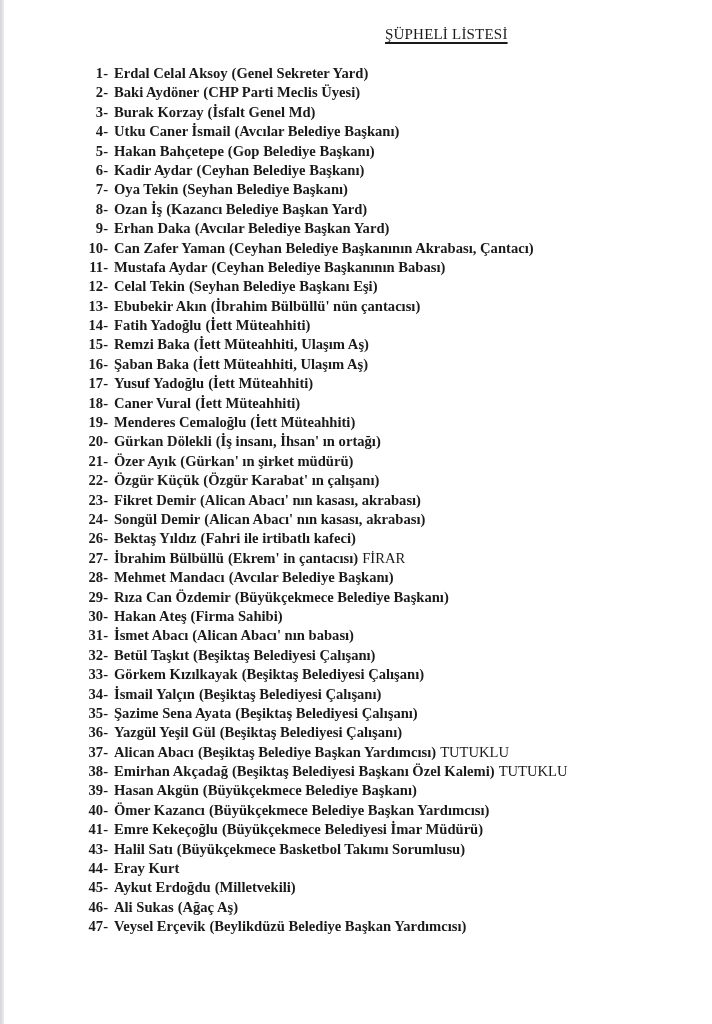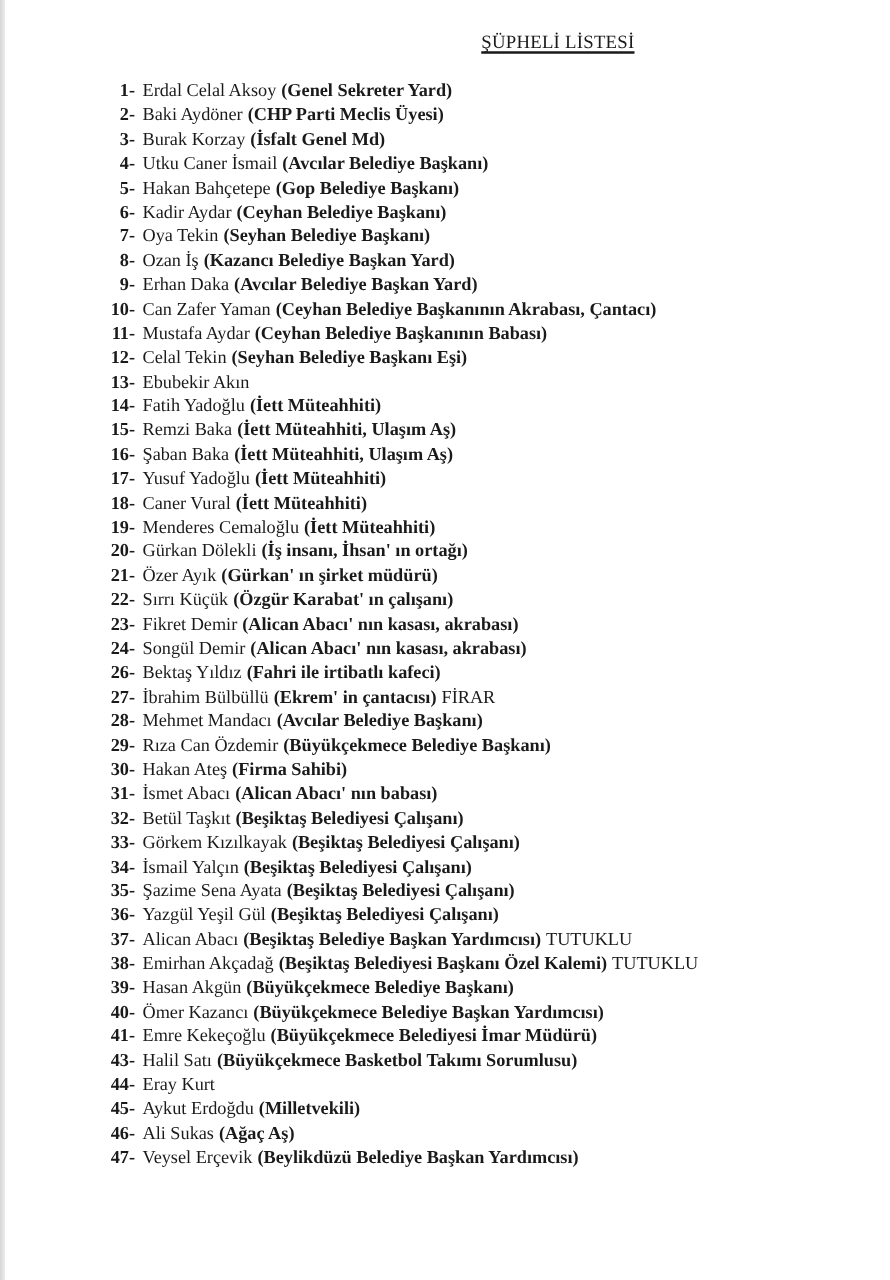--- a/index.html
+++ b/index.html
@@ -52,21 +52,21 @@
     }
     .num {
       display: inline-block;
       width: 30px;
       font-weight: bold;
       text-align: right;
       padding-right: 6px;
       box-sizing: content-box;
     }
     .name {
-      font-weight: normal;
+      font-weight: bold;
       margin-right: 4px;
     }
     .role { font-weight: bold; }
     .status {
       font-weight: normal;
       margin-left: 4px;
     }
   </style>
 </head>
 <body>
@@ -132,20 +132,21 @@
       <span class="role">(Ceyhan Belediye Başkanının Babası)</span>
     </li>
     <li class="row">
       <span class="num">12-</span>
       <span class="name">Celal Tekin</span>
       <span class="role">(Seyhan Belediye Başkanı Eşi)</span>
     </li>
     <li class="row">
       <span class="num">13-</span>
       <span class="name">Ebubekir Akın</span>
+      <span class="role">(İbrahim Bülbüllü' nün çantacısı)</span>
     </li>
     <li class="row">
       <span class="num">14-</span>
       <span class="name">Fatih Yadoğlu</span>
       <span class="role">(İett Müteahhiti)</span>
     </li>
     <li class="row">
       <span class="num">15-</span>
       <span class="name">Remzi Baka</span>
       <span class="role">(İett Müteahhiti, Ulaşım Aş)</span>
@@ -175,21 +176,21 @@
       <span class="name">Gürkan Dölekli</span>
       <span class="role">(İş insanı, İhsan' ın ortağı)</span>
     </li>
     <li class="row">
       <span class="num">21-</span>
       <span class="name">Özer Ayık</span>
       <span class="role">(Gürkan' ın şirket müdürü)</span>
     </li>
     <li class="row">
       <span class="num">22-</span>
-      <span class="name">Sırrı Küçük</span>
+      <span class="name">Özgür Küçük</span>
       <span class="role">(Özgür Karabat' ın çalışanı)</span>
     </li>
     <li class="row">
       <span class="num">23-</span>
       <span class="name">Fikret Demir</span>
       <span class="role">(Alican Abacı' nın kasası, akrabası)</span>
     </li>
     <li class="row">
       <span class="num">24-</span>
       <span class="name">Songül Demir</span>

